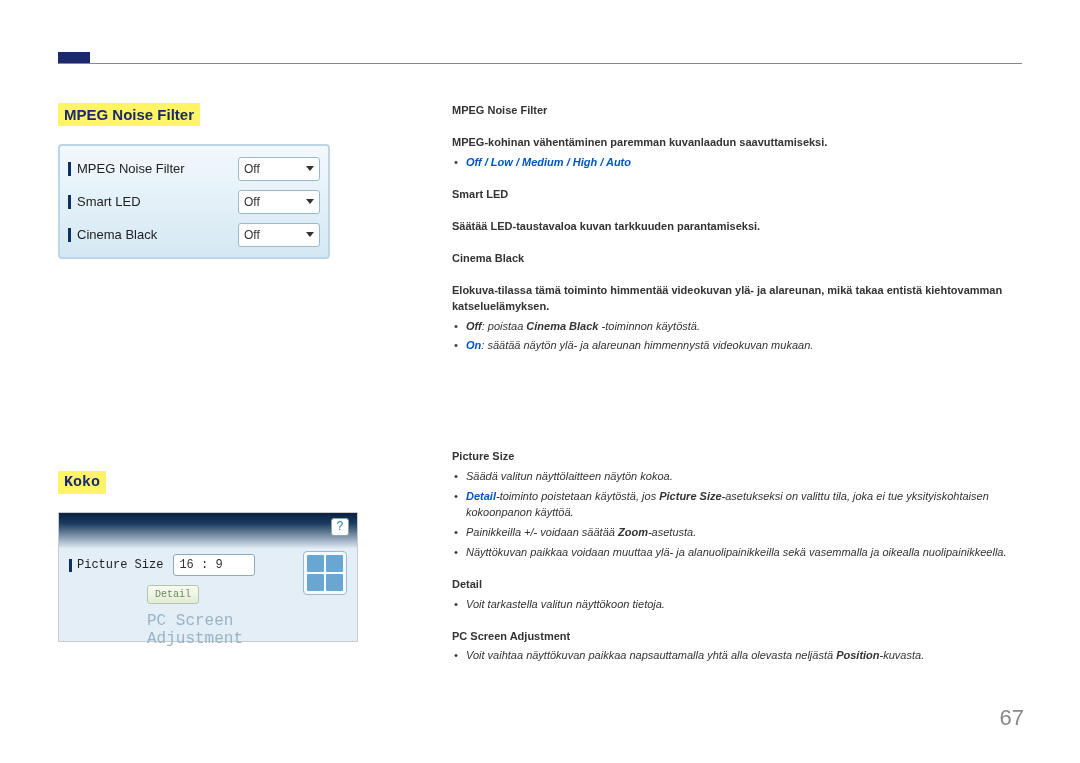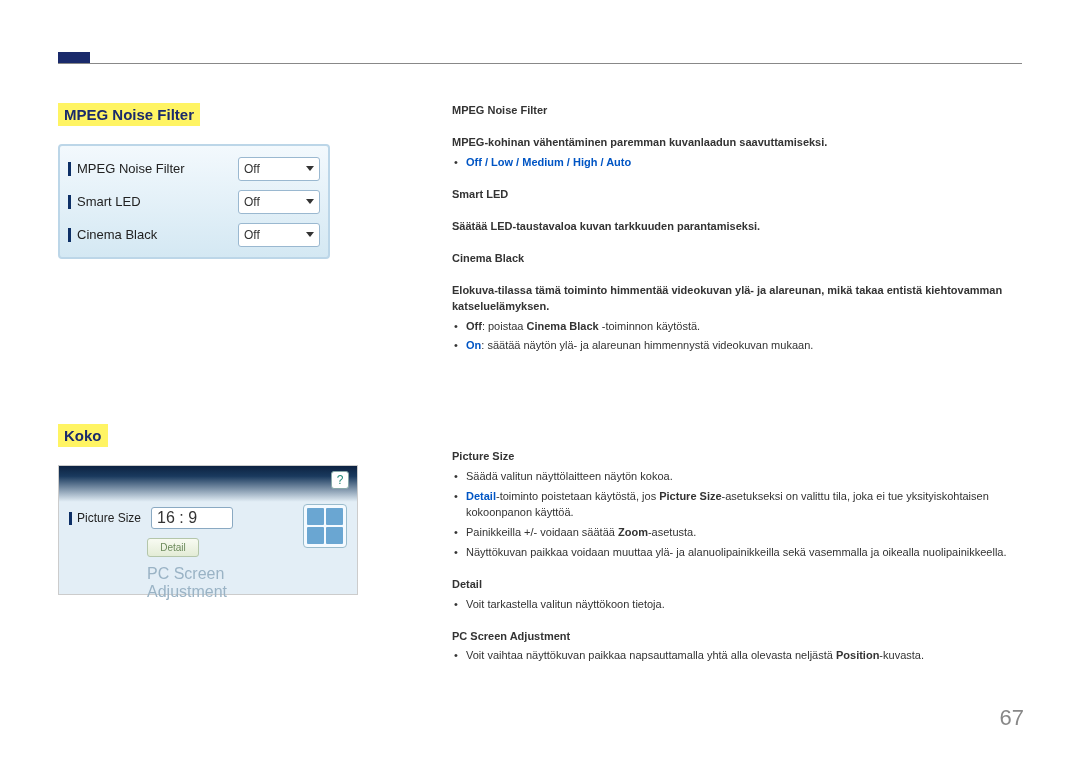--- a/index.html
+++ b/index.html
@@ -138,21 +138,21 @@
     width: 3px; height: 13px;
     background: #0d2f66;
     margin-right: 5px;
   }
   .koko-select {
     width: 82px;
     height: 22px;
     border: 1px solid #8aa9c2;
     border-radius: 3px;
     background: #fff;
-    font-size: 16px;
+    font-size: 12px;
     display: flex;
     align-items: center;
     justify-content: space-between;
     padding: 0 5px;
   }
   .detail-btn {
     margin-top: 6px;
     margin-left: 78px;
     width: 52px;
     height: 19px;
@@ -189,20 +189,21 @@
   
   .right-col p, .right-col li {
     font-size: 11px;
     line-height: 1.45;
     color: #333;
   }
   .right-col ul {
     list-style: none;
     margin: 0;
     padding: 0;
+    font-style: italic;
   }
   .right-col li {
     position: relative;
     padding-left: 14px;
     margin: 4px 0;
   }
   .right-col li::before {
     content: "•";
     position: absolute;
     left: 2px;
@@ -267,21 +268,21 @@
   <ul>
     <li>
       <span class="bold">Off</span><span>: poistaa </span><span class="bold">Cinema Black</span><span> -toiminnon käytöstä.</span>
     </li>
     <li>
       <span class="blue-inline">On</span><span>: säätää näytön ylä- ja alareunan himmennystä videokuvan mukaan.</span>
     </li>
   </ul>
 </div>
 
-<div class="left-col" style="top:424px;">
+<div class="left-col" style="top:471px;font-family:Liberation Mono, monospace;">
   <div class="section-heading">Koko</div>
   <div class="koko-outer">
     <div class="help-icon">?</div>
     <div class="koko-body">
       <div class="koko-controls">
         <div class="koko-row1">
           <div class="plabel">Picture Size</div>
           <div class="koko-select">
             <span>16 : 9</span>
             <span class="tri"></span>

